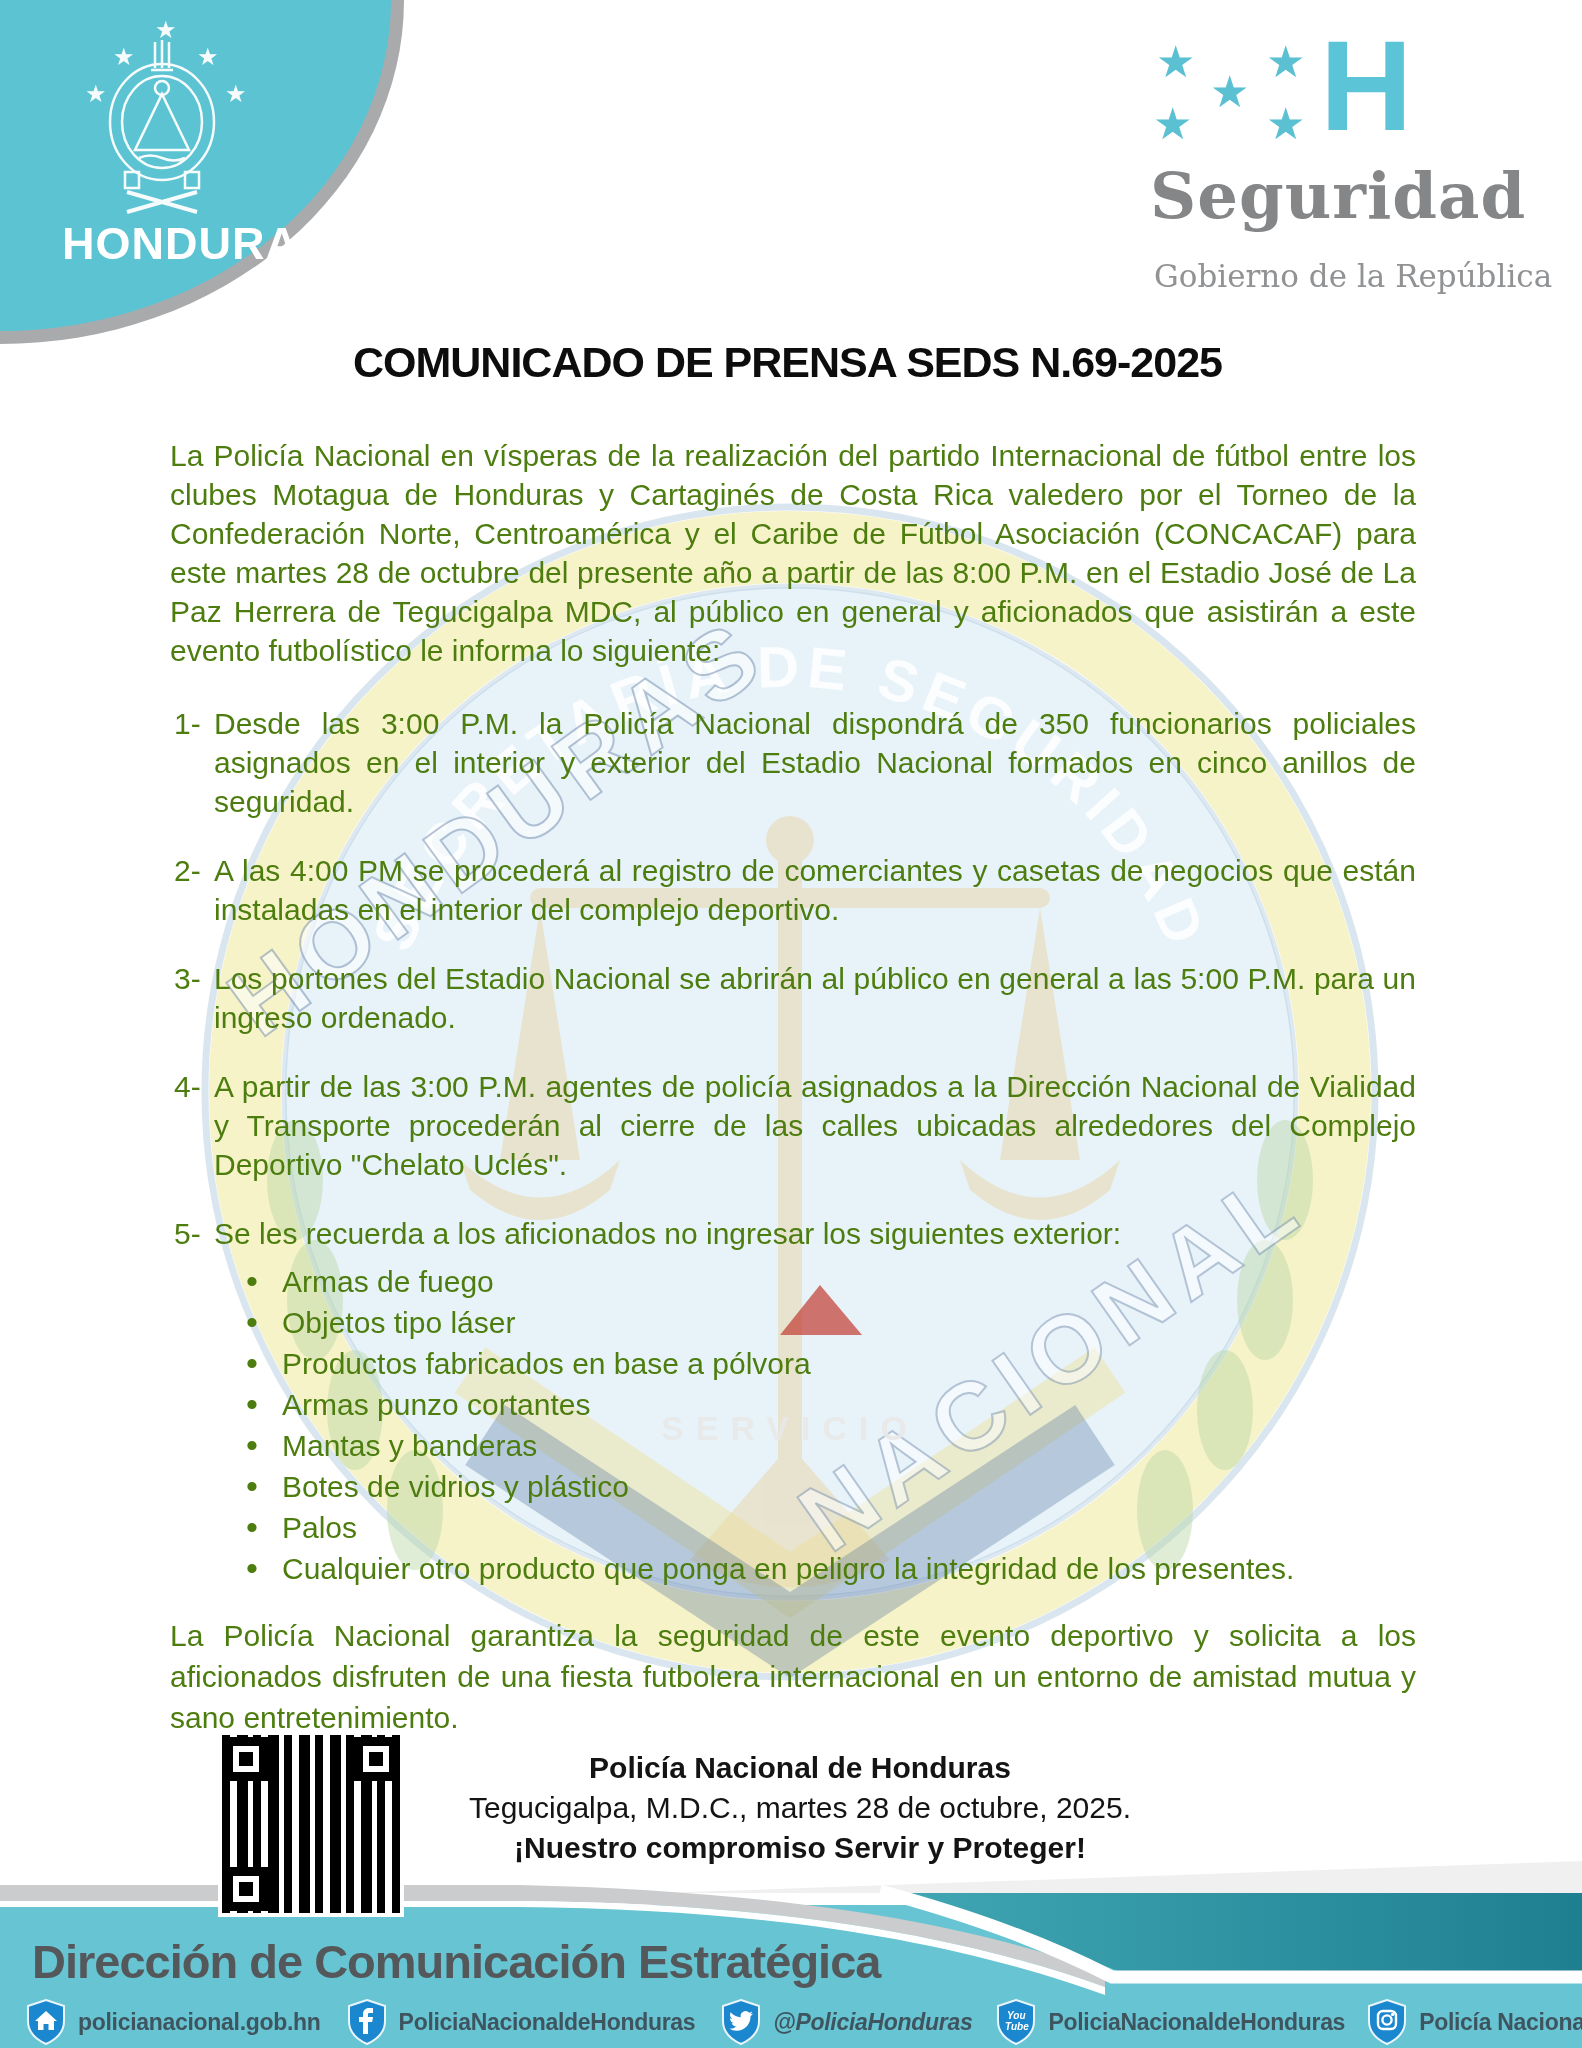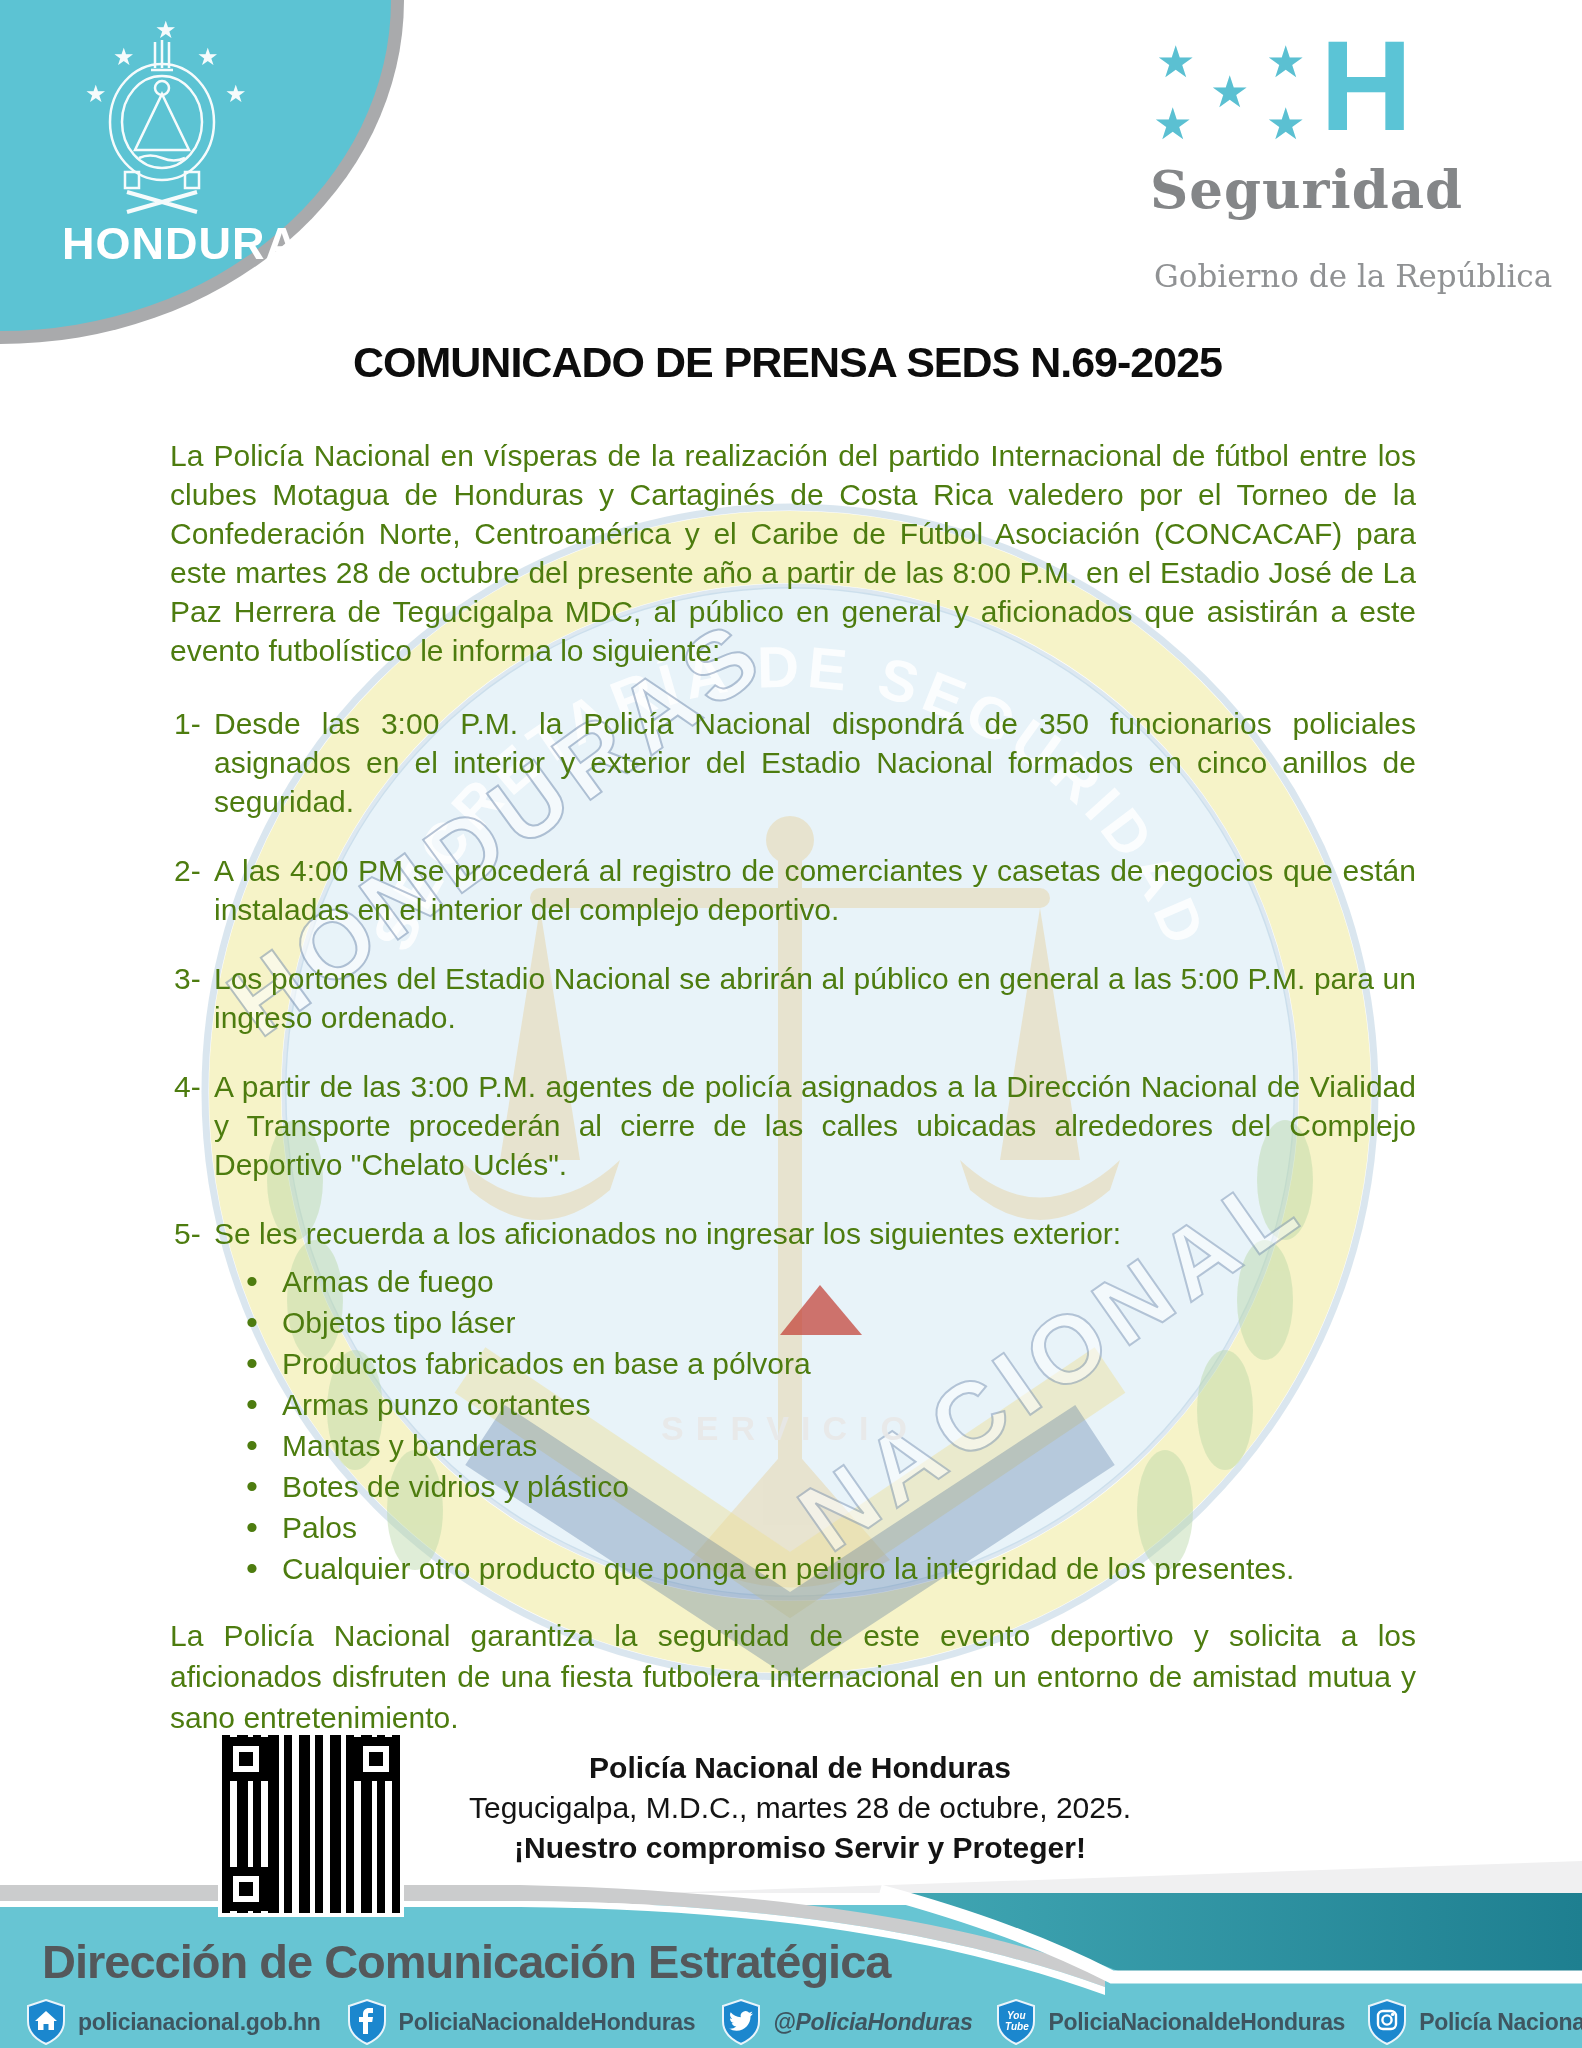--- a/index.html
+++ b/index.html
@@ -36,21 +36,21 @@
   .star.s3{left:62px;top:30px;}
   .star.s4{left:5px;top:62px;}
   .star.s5{left:118px;top:62px;}
   .brand-h{
     position:absolute;left:180px;top:-8px;
     color:#5bc4d6;font-weight:bold;font-size:128px;line-height:1;
     font-family:"Liberation Sans", sans-serif;
   }
   .brand-name{
     position:absolute;left:10px;top:128px;width:430px;
-    color:#848688;font-weight:bold;font-size:53px;letter-spacing:1px;
+    color:#848688;font-weight:bold;font-size:64px;letter-spacing:1px;
     font-family:"DejaVu Serif", serif;
   }
   .brand-sub{
     position:absolute;left:14px;top:228px;width:430px;
     color:#909294;font-size:31px;
     font-family:"DejaVu Serif", serif;
   }
   
   .doc-title{
     position:absolute;left:200px;top:338px;width:1175px;
@@ -95,21 +95,21 @@
   .qr .f-bl{left:6px;bottom:6px;}
   
   .signoff{
     position:absolute;left:420px;top:1748px;width:760px;
     text-align:center;color:#141414;font-size:30px;line-height:40px;z-index:2;
   }
   .signoff .b{font-weight:bold;}
   
   .footer-art{position:absolute;left:0;top:1855px;z-index:1;}
   .footer-title{
-    position:absolute;left:42px;top:1934px;z-index:4;
+    position:absolute;left:32px;top:1934px;z-index:4;
     color:#54585b;font-weight:bold;font-size:47px;letter-spacing:-1px;
   }
   .social-row{
     position:absolute;left:24px;top:1998px;width:1556px;height:48px;
     display:flex;align-items:center;z-index:4;
   }
   .social-item{display:flex;align-items:center;}
   .social-item .shield{flex:0 0 auto;margin-right:12px;}
   .social-label{
     color:#3e5560;font-weight:bold;font-size:23px;letter-spacing:-0.3px;

